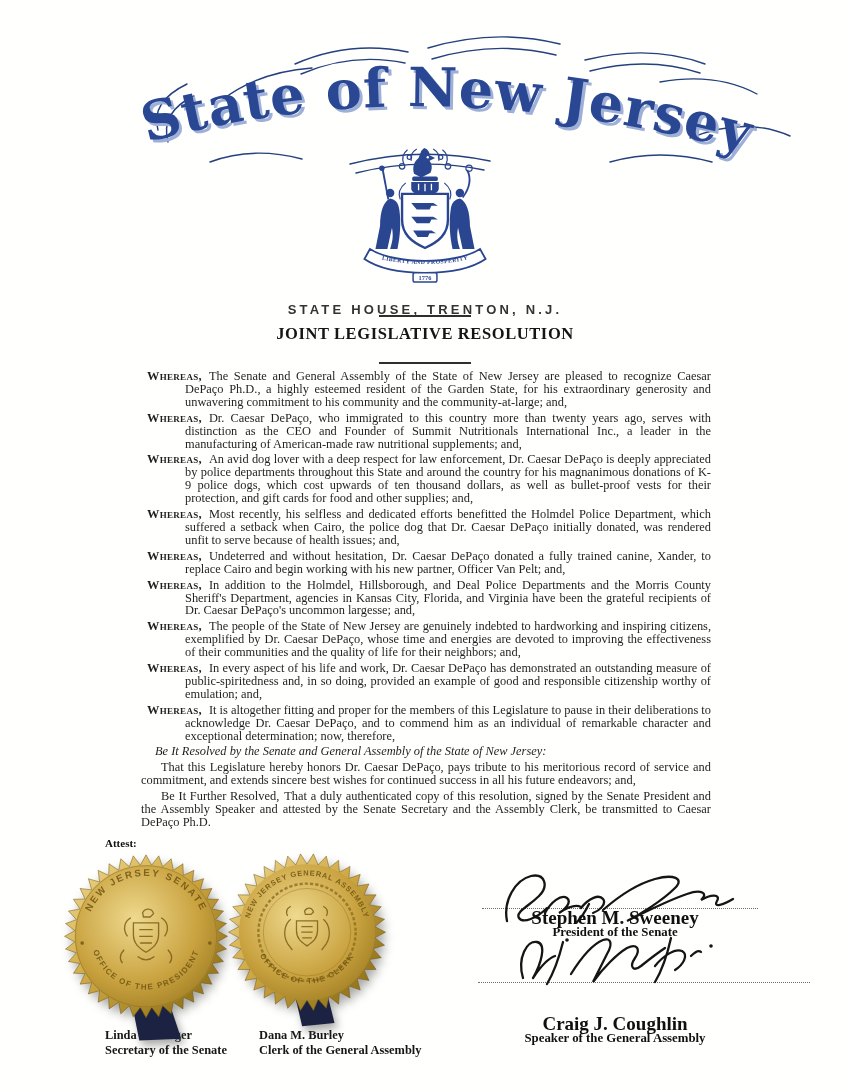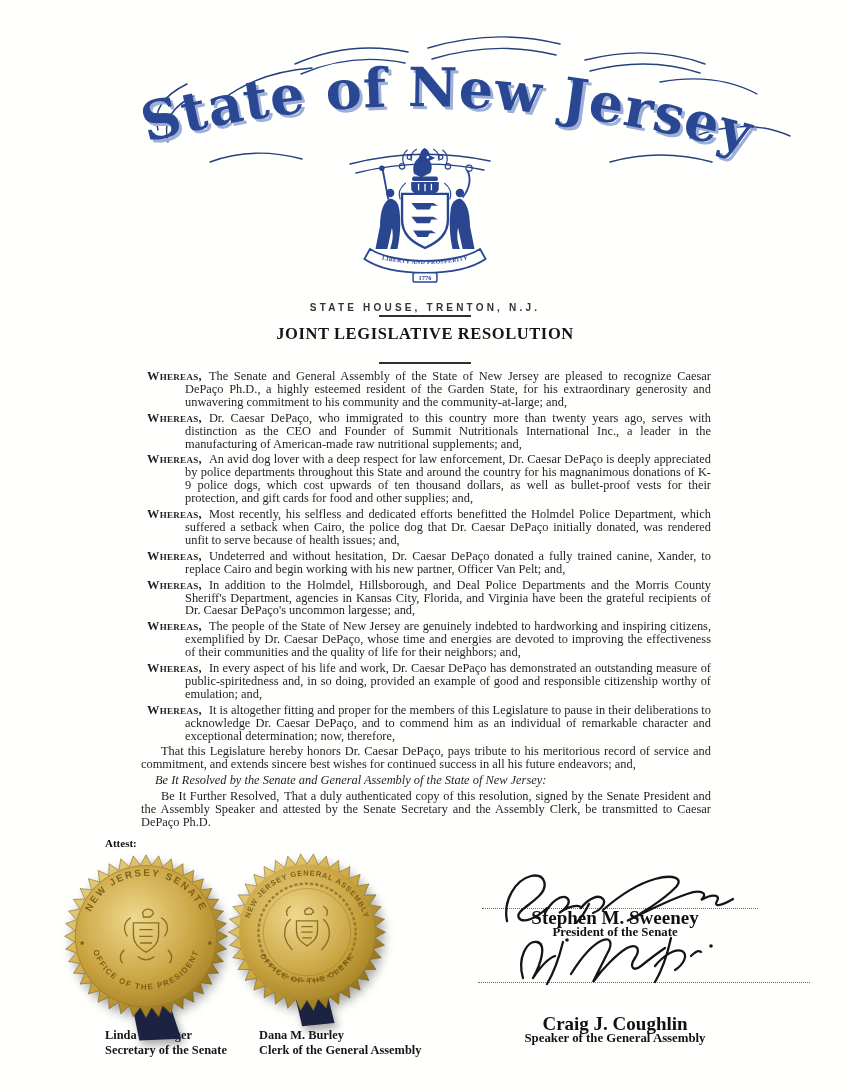--- a/index.html
+++ b/index.html
@@ -13,21 +13,21 @@
   .flourish path.swash{fill:none;stroke:#24407e;stroke-width:1.4;stroke-linecap:round;}
   .flourish text{font-family:"DejaVu Serif", serif;font-weight:bold;font-size:54px;letter-spacing:1px;}
   .coat{position:absolute;left:347px;top:146px;}
   .coat .blue{fill:#2a4690;}
   .coat .ln{fill:none;stroke:#2a4690;stroke-width:2;}
   .coat .thin{fill:none;stroke:#2a4690;stroke-width:1.3;}
   .coat text{font-family:"Liberation Serif", serif;font-weight:bold;fill:#2a4690;}
   
   .center{position:absolute;left:0;right:0;text-align:center;}
   .m-line1{top:281px;font-family:"Liberation Sans", sans-serif;font-weight:700;font-size:15.5px;letter-spacing:4.5px;color:#222;}
-  .m-line2{top:302px;font-family:"Liberation Sans", sans-serif;font-weight:700;font-size:10px;letter-spacing:3.2px;color:#333;}
+  .m-line2{top:302px;font-family:"Liberation Sans", sans-serif;font-weight:700;font-size:13px;letter-spacing:3.2px;color:#333;}
   .rule{position:absolute;left:50%;transform:translateX(-50%);width:92px;height:1.6px;background:#2e2e2e;}
   .rule1{top:315px;} .rule2{top:362px;}
   .doc-title{top:324px;font-weight:700;font-size:16.5px;letter-spacing:.6px;color:#151515;}
   .byline{top:340px;font-weight:700;font-size:13.6px;color:#151515;}
   .sc{font-variant:small-caps;}
   
   .body-text{position:absolute;left:141px;top:370px;width:570px;font-size:12.4px;line-height:12.9px;text-align:justify;}
   .body-text p{margin:0 0 3px 0;}
   .t-whereas{margin-left:6px !important;padding-left:38px;text-indent:-38px;}
   .t-whereas .lead{font-weight:700;font-variant:small-caps;letter-spacing:.3px;margin-right:7px;}
@@ -149,22 +149,22 @@
   <div class="body-text" id="paragraphs">
       <p class="para t-whereas"><span class="lead">Whereas,</span><span class="rest">The Senate and General Assembly of the State of New Jersey are pleased to recognize Caesar DePaço Ph.D., a highly esteemed resident of the Garden State, for his extraordinary generosity and unwavering commitment to his community and the community-at-large; and,</span></p>
       <p class="para t-whereas"><span class="lead">Whereas,</span><span class="rest">Dr. Caesar DePaço, who immigrated to this country more than twenty years ago, serves with distinction as the CEO and Founder of Summit Nutritionals International Inc., a leader in the manufacturing of American-made raw nutritional supplements; and,</span></p>
       <p class="para t-whereas"><span class="lead">Whereas,</span><span class="rest">An avid dog lover with a deep respect for law enforcement, Dr. Caesar DePaço is deeply appreciated by police departments throughout this State and around the country for his magnanimous donations of K-9 police dogs, which cost upwards of ten thousand dollars, as well as bullet-proof vests for their protection, and gift cards for food and other supplies; and,</span></p>
       <p class="para t-whereas"><span class="lead">Whereas,</span><span class="rest">Most recently, his selfless and dedicated efforts benefitted the Holmdel Police Department, which suffered a setback when Cairo, the police dog that Dr. Caesar DePaço initially donated, was rendered unfit to serve because of health issues; and,</span></p>
       <p class="para t-whereas"><span class="lead">Whereas,</span><span class="rest">Undeterred and without hesitation, Dr. Caesar DePaço donated a fully trained canine, Xander, to replace Cairo and begin working with his new partner, Officer Van Pelt; and,</span></p>
       <p class="para t-whereas"><span class="lead">Whereas,</span><span class="rest">In addition to the Holmdel, Hillsborough, and Deal Police Departments and the Morris County Sheriff's Department, agencies in Kansas City, Florida, and Virginia have been the grateful recipients of Dr. Caesar DePaço's uncommon largesse; and,</span></p>
       <p class="para t-whereas"><span class="lead">Whereas,</span><span class="rest">The people of the State of New Jersey are genuinely indebted to hardworking and inspiring citizens, exemplified by Dr. Caesar DePaço, whose time and energies are devoted to improving the effectiveness of their communities and the quality of life for their neighbors; and,</span></p>
       <p class="para t-whereas"><span class="lead">Whereas,</span><span class="rest">In every aspect of his life and work, Dr. Caesar DePaço has demonstrated an outstanding measure of public-spiritedness and, in so doing, provided an example of good and responsible citizenship worthy of emulation; and,</span></p>
       <p class="para t-whereas"><span class="lead">Whereas,</span><span class="rest">It is altogether fitting and proper for the members of this Legislature to pause in their deliberations to acknowledge Dr. Caesar DePaço, and to commend him as an individual of remarkable character and exceptional determination; now, therefore,</span></p>
+      <p class="para t-resolved-italic"><span class="rest">Be It Resolved by the Senate and General Assembly of the State of New Jersey:</span></p>
       <p class="para t-resolved"><span class="rest">That this Legislature hereby honors Dr. Caesar DePaço, pays tribute to his meritorious record of service and commitment, and extends sincere best wishes for continued success in all his future endeavors; and,</span></p>
-      <p class="para t-resolved-italic"><span class="rest">Be It Resolved by the Senate and General Assembly of the State of New Jersey:</span></p>
       <p class="para t-resolved"><span class="lead">Be It Further Resolved,</span><span class="rest">That a duly authenticated copy of this resolution, signed by the Senate President and the Assembly Speaker and attested by the Senate Secretary and the Assembly Clerk, be transmitted to Caesar DePaço Ph.D.</span></p>
     </div>
 
   <div class="attest">Attest:</div>
 
   <div class="officer off-left">
     <div><span>Linda</span><span class="gap"></span><span>ger</span></div>
     <div>Secretary of the Senate</div>
   </div>
   <div class="officer off-right">

